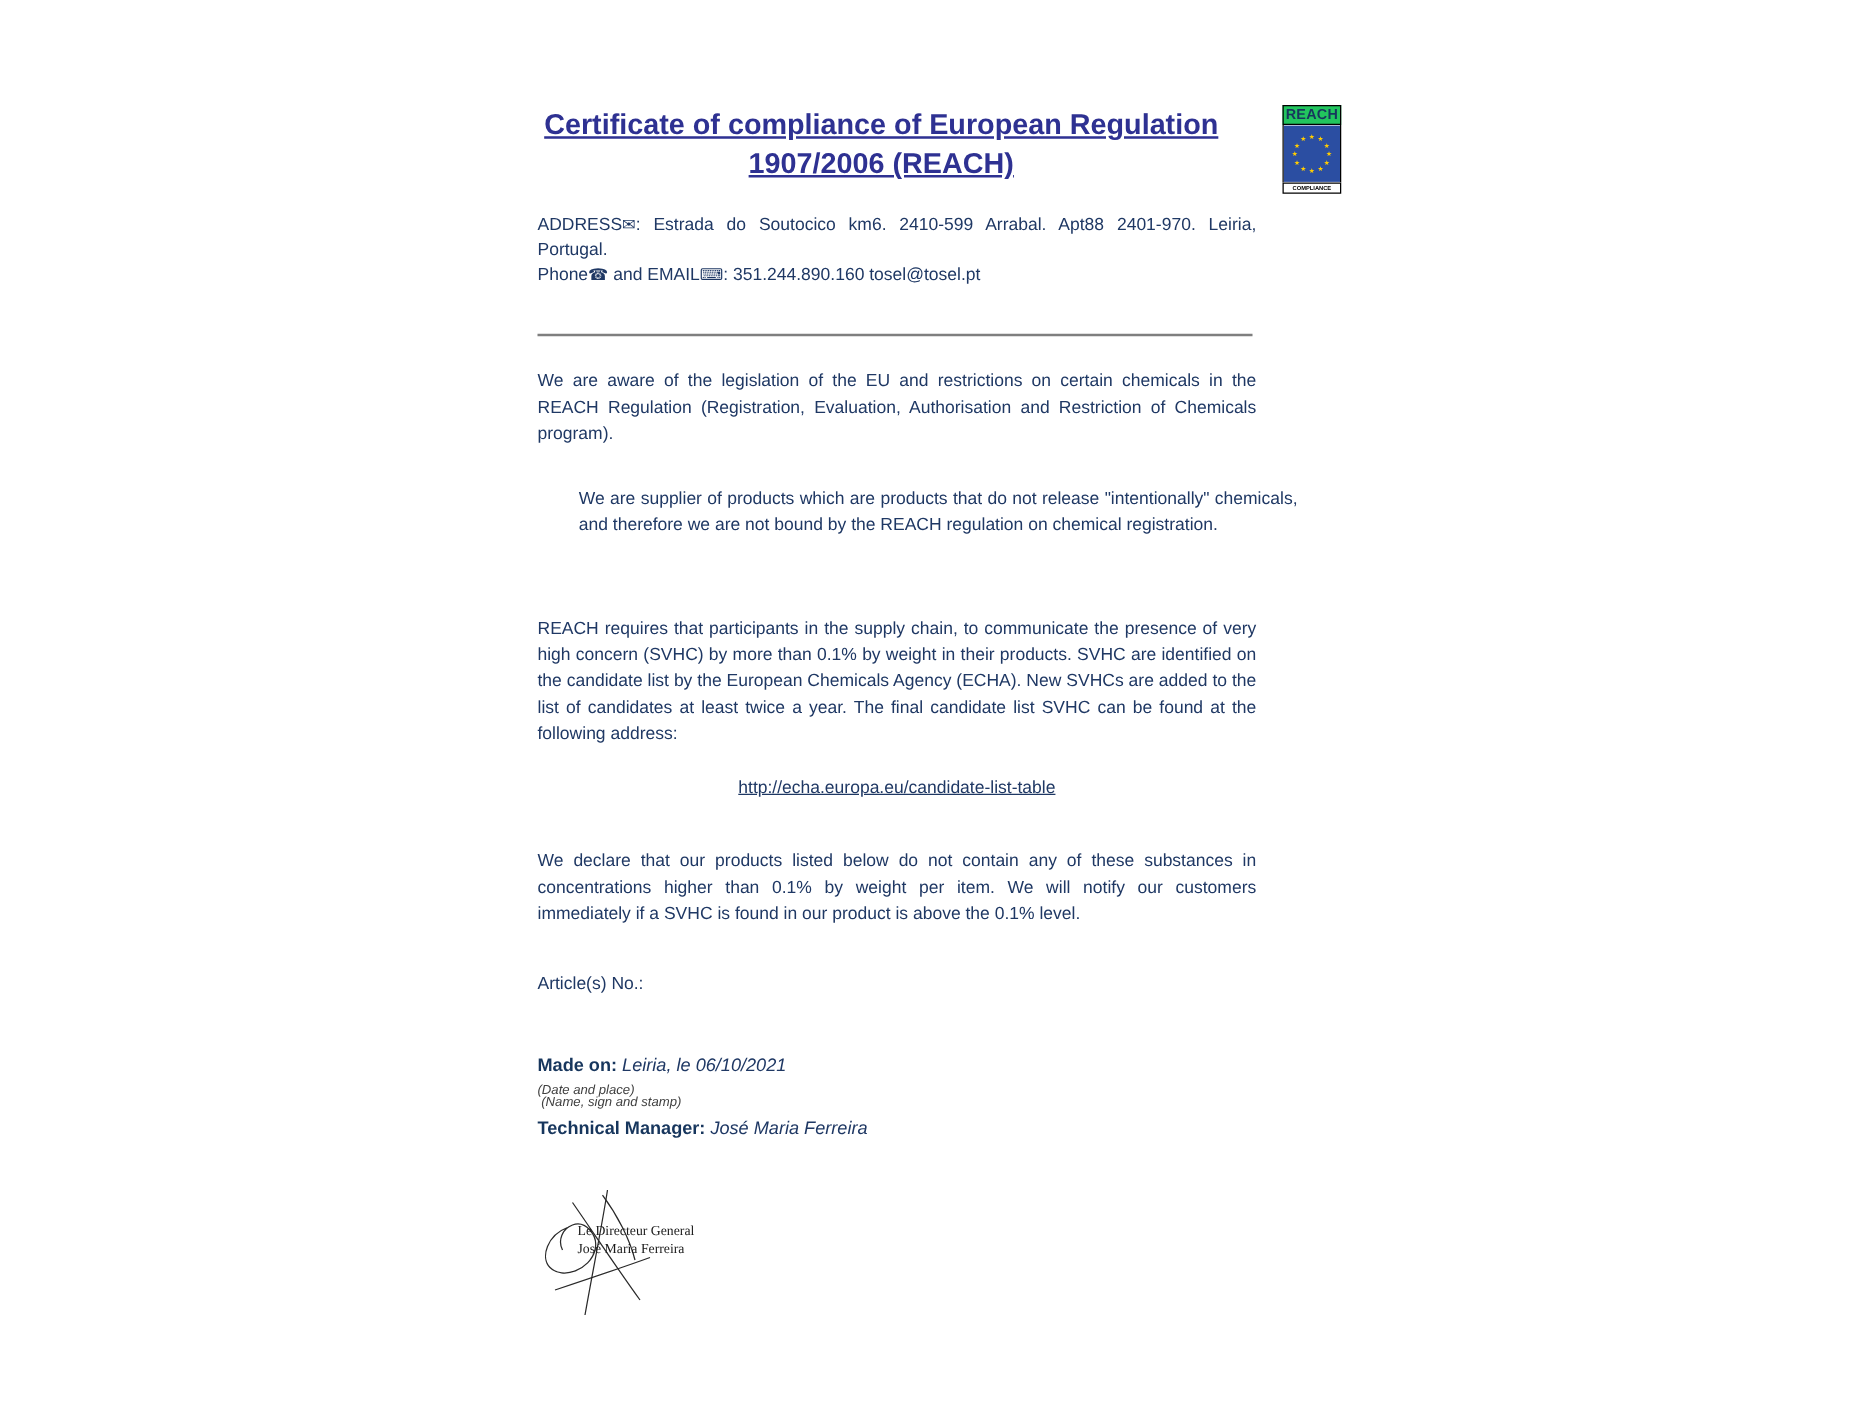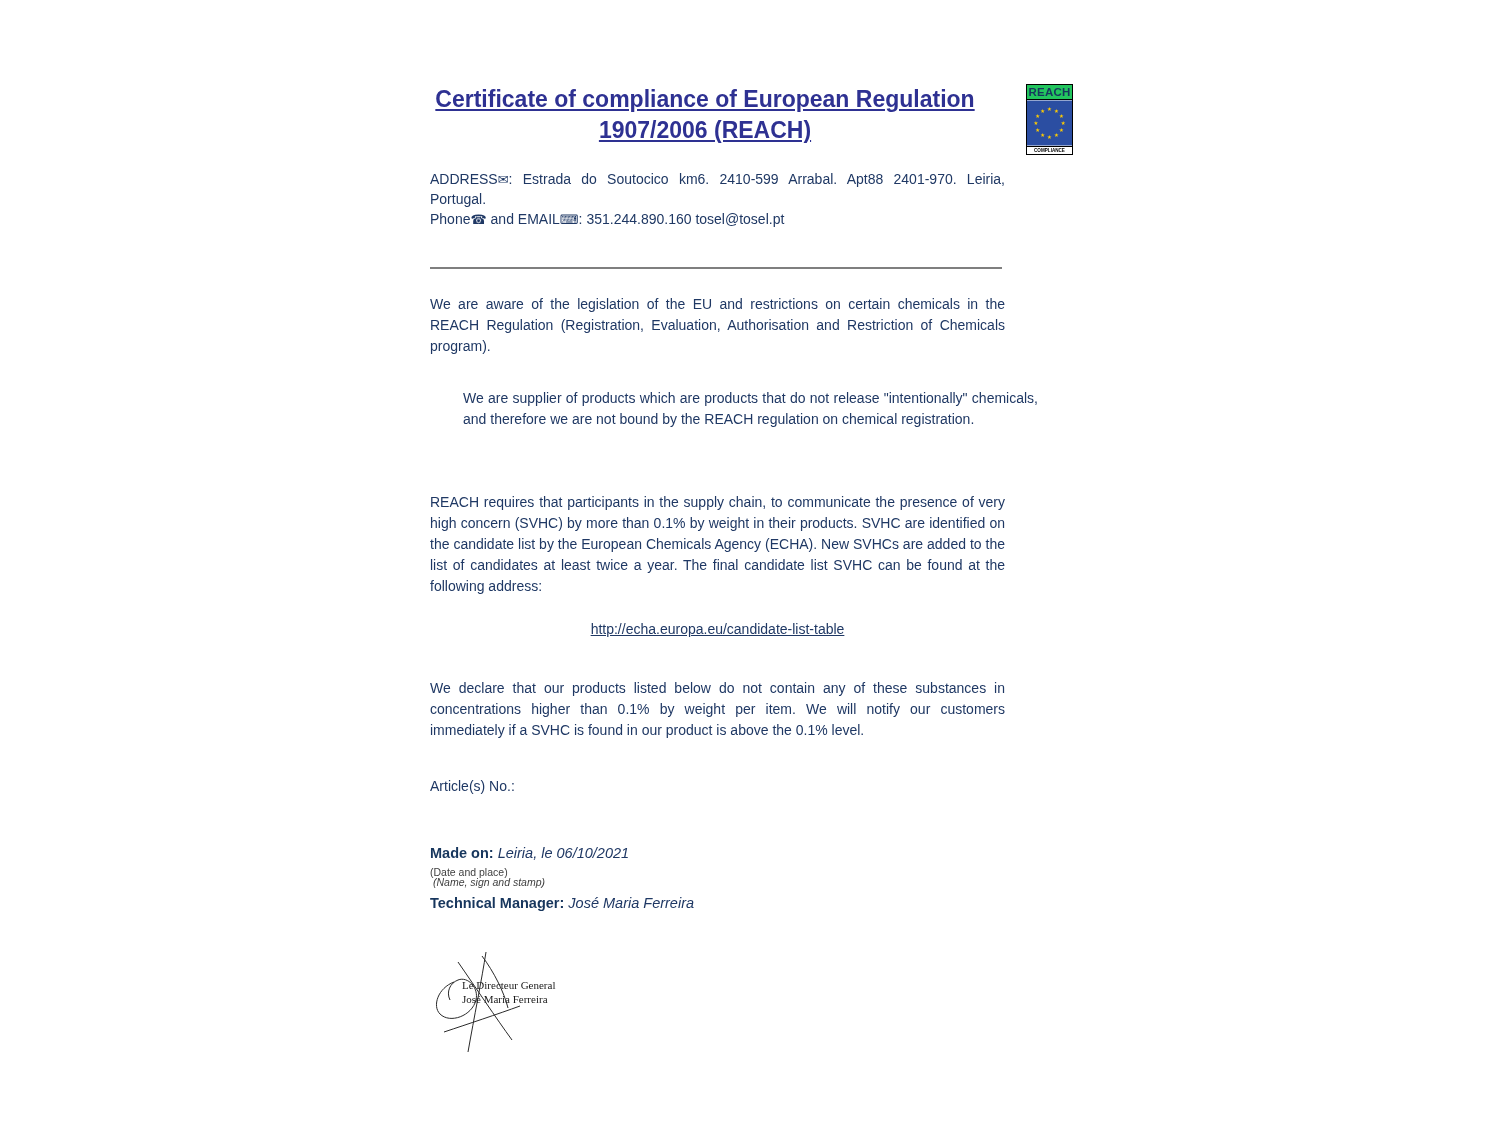--- a/index.html
+++ b/index.html
@@ -71,21 +71,21 @@
   .linkline {
     position: absolute; left: 430px; top: 621px; width: 575px;
     text-align: center; font-size: 14px;
   }
   .linkline a { color: #1f3864; text-decoration: underline; cursor: pointer; }
 
   
   .made-on { position: absolute; left: 430px; top: 845px; font-size: 14.5px; }
   .made-on .lbl { font-weight: bold; color: #17365d; }
   .made-on .val { font-style: italic; }
-  .caption1 { position: absolute; left: 430px; top: 866px; font-size: 10.5px; color: #404040; }
+  .caption1 { position: absolute; left: 430px; top: 866px; font-size: 10.5px; font-style: italic; color: #404040; }
   .manager { position: absolute; left: 430px; top: 895px; font-size: 14.5px; }
   .manager .lbl { font-weight: bold; color: #17365d; }
   .manager .val { font-style: italic; }
   .caption2 { position: absolute; left: 433px; top: 876px; font-size: 10.5px; font-style: italic; color: #404040; }
 
   
   .signature { position: absolute; left: 424px; top: 948px; width: 150px; height: 110px; }
   .signature svg { position: absolute; left: 0; top: 0; }
   .sig-text {
     position: absolute; left: 38px; top: 30px;

